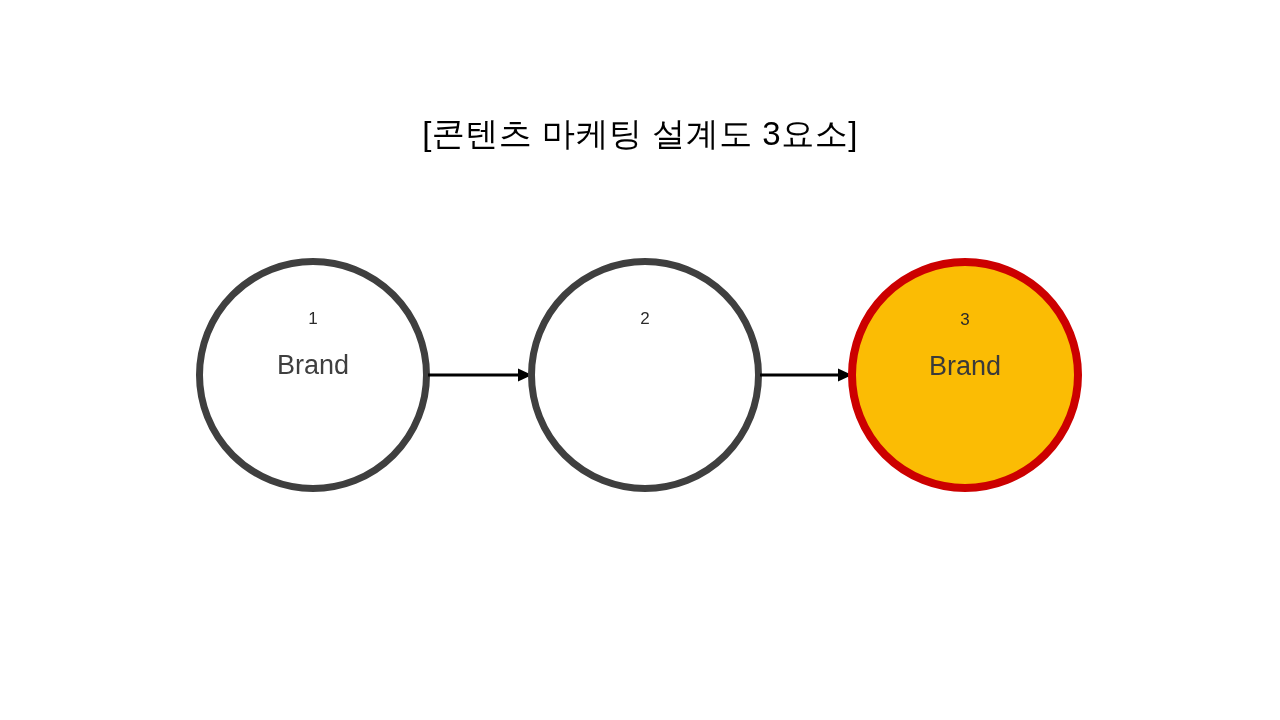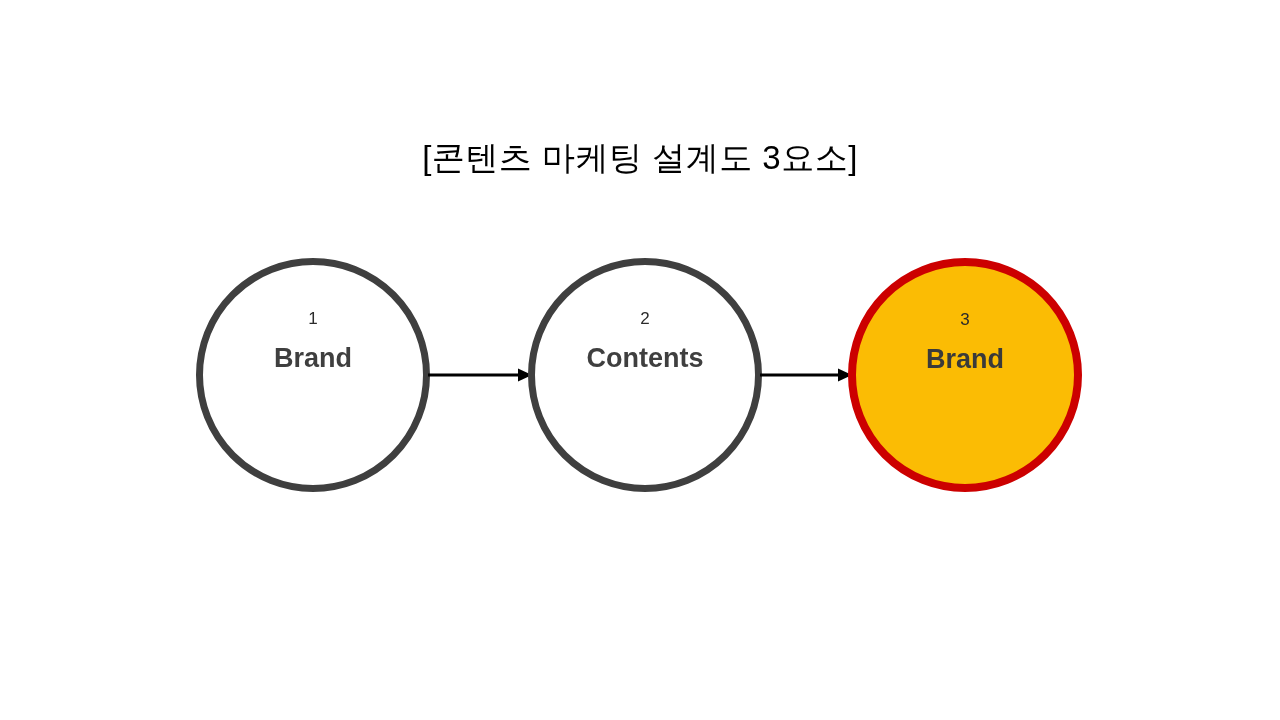--- a/index.html
+++ b/index.html
@@ -19,21 +19,21 @@
     position: relative;
     width: 1280px;
     height: 720px;
     background: #ffffff;
   }
 
   
   #diagram-title {
     position: absolute;
     left: 0;
-    top: 134px;
+    top: 110px;
     width: 1280px;
     text-align: center;
     font-size: 33px;
     font-weight: 400;
     color: #000000;
     letter-spacing: 0.5px;
     white-space: nowrap;
     line-height: 48px;
   }
 
@@ -71,23 +71,23 @@
 
   .node-index {
     margin-top: 44px;
     font-size: 17px;
     font-weight: 400;
     color: #2b2b2b;
     line-height: 20px;
   }
 
   .node-label {
-    margin-top: 13px;
+    margin-top: 20px;
     font-size: 27px;
-    font-weight: 700;
+    font-weight: 400;
     color: #3f3f3f;
     line-height: 32px;
     white-space: nowrap;
   }
 
   .node-highlight .node-index { color: #2b2b2b; }
   .node-highlight .node-label { color: #3a3a3a; }
 
   
   #node-1 { left: 196px; }
@@ -122,21 +122,20 @@
 
     <div id="connector-1" class="connector">
       <svg width="104" height="32" viewBox="0 0 104 32">
         <line x1="0" y1="16" x2="95" y2="16" stroke="#000000" stroke-width="3"></line>
         <polygon points="104,16 90,9.5 90,22.5" fill="#000000"></polygon>
       </svg>
     </div>
 
     <div id="node-2" class="node node-default">
       <span class="node-index">2</span>
-      <span class="node-label">Contents</span>
     </div>
 
     <div id="connector-2" class="connector">
       <svg width="92" height="32" viewBox="0 0 92 32">
         <line x1="0" y1="16" x2="83" y2="16" stroke="#000000" stroke-width="3"></line>
         <polygon points="92,16 78,9.5 78,22.5" fill="#000000"></polygon>
       </svg>
     </div>
 
     <div id="node-3" class="node node-highlight">

